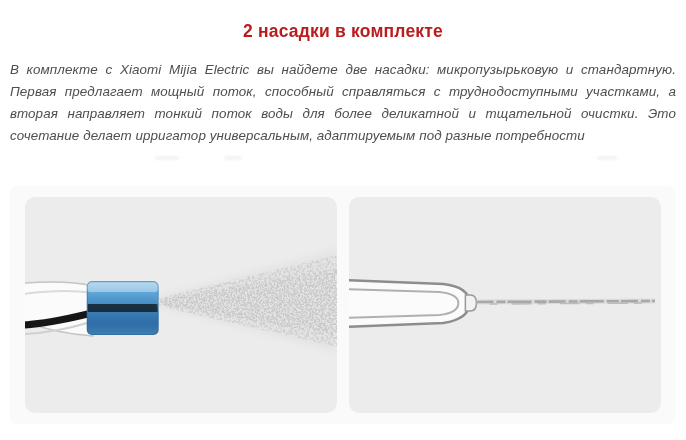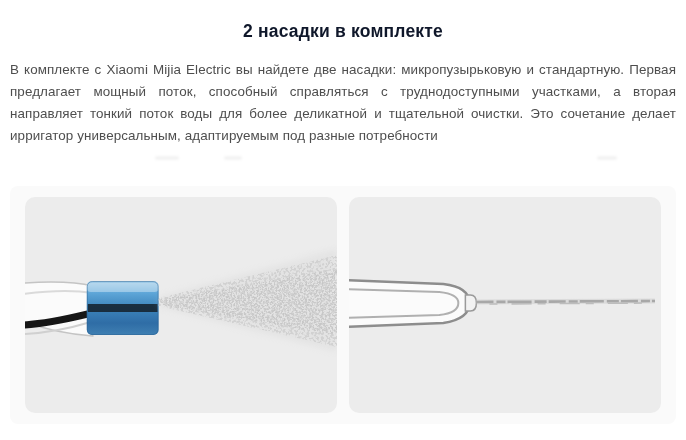--- a/index.html
+++ b/index.html
@@ -5,28 +5,29 @@
   * { margin:0; padding:0; box-sizing:border-box; }
   html,body { background:#ffffff; }
   .page {
     position:relative; width:686px; height:440px; overflow:hidden;
     background:#ffffff;
     font-family:"Liberation Sans", sans-serif;
   }
   .title {
     padding-top:21px;
     text-align:center;
-    font-size:17.5px; font-weight:700; color:#0f172a;
+    font-size:17.5px; font-weight:700; color:#b91c1c;
     letter-spacing:0.2px;
   }
   .desc {
     margin:17px 10px 0 10px;
     text-align:justify;
     font-size:13.4px; line-height:22px; color:#4e4e4e;
     letter-spacing:0.1px;
+    font-style:italic;
   }
   .ghost-row { position:absolute; top:156px; left:0; width:686px; height:6px; }
   .ghost {
     position:absolute; top:0; height:4px; border-radius:2px;
     background:rgba(90,90,90,0.07); filter:blur(1px);
   }
   .g1 { left:155px; width:24px; }
   .g2 { left:224px; width:18px; }
   .g3 { left:597px; width:20px; }
   .figure-block {

